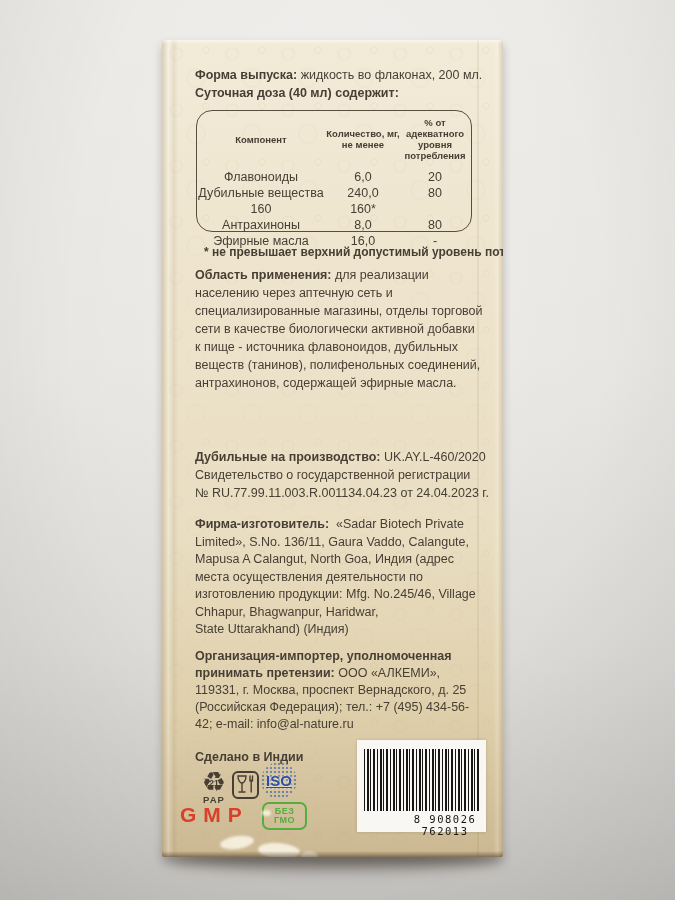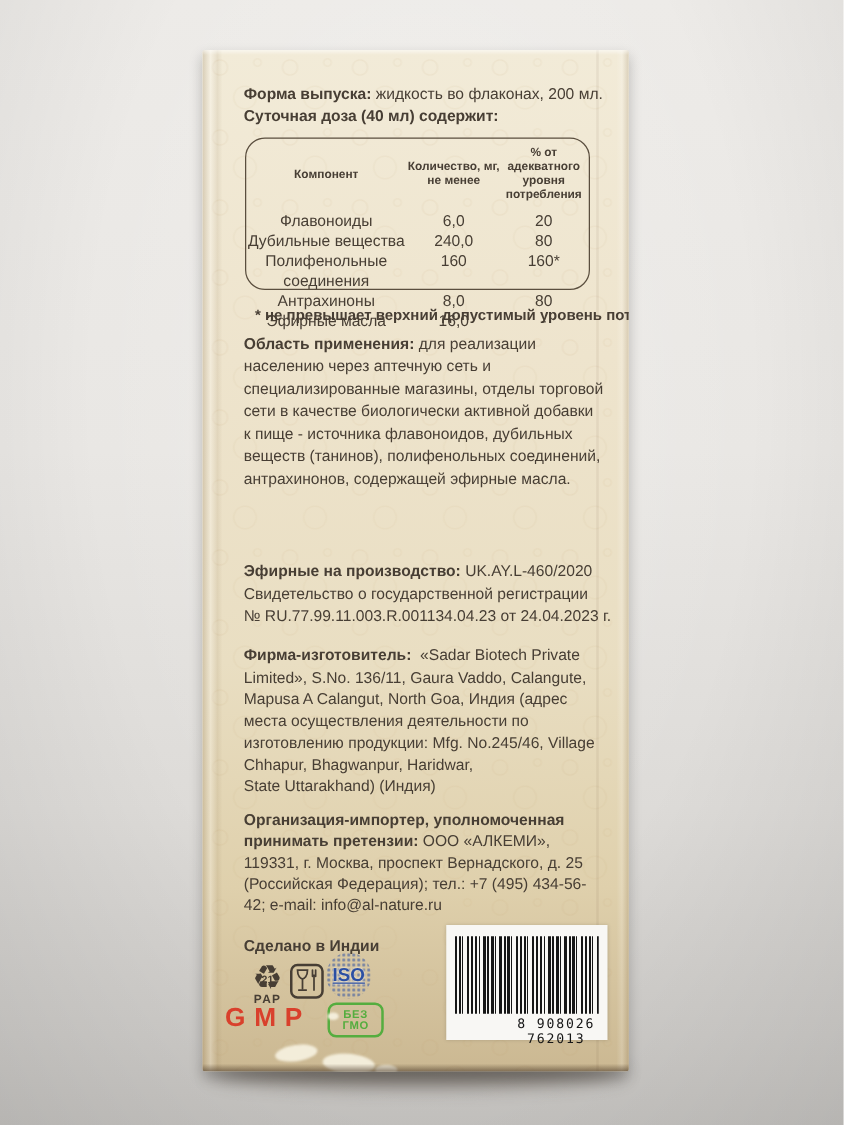--- a/index.html
+++ b/index.html
@@ -108,22 +108,20 @@
           <div class="cell">Флавоноиды</div>
           <div class="cell">6,0</div>
           <div class="cell">20</div>
         </div>
         <div class="trow">
           <div class="cell">Дубильные вещества</div>
           <div class="cell">240,0</div>
           <div class="cell">80</div>
         </div>
         <div class="trow">
-          <div class="cell">Полифенольные
-соединения</div>
           <div class="cell">160</div>
           <div class="cell">160*</div>
         </div>
         <div class="trow">
           <div class="cell">Антрахиноны</div>
           <div class="cell">8,0</div>
           <div class="cell">80</div>
         </div>
         <div class="trow">
           <div class="cell">Эфирные масла</div>
@@ -137,21 +135,21 @@
 
     <div class="sec sec-application para"><span class="b">Область применения:</span><span> для реализации
 населению через аптечную сеть и
 специализированные магазины, отделы торговой
 сети в качестве биологически активной добавки
 к пище - источника флавоноидов, дубильных
 веществ (танинов), полифенольных соединений,
 антрахинонов, содержащей эфирные масла.</span></div>
 
 
-    <div class="sec sec-license para"><span class="b">Эфирные на производство:</span><span> UK.AY.L-460/2020
+    <div class="sec sec-license para"><span class="b">Дубильные на производство:</span><span> UK.AY.L-460/2020
 Свидетельство о государственной регистрации
 № RU.77.99.11.003.R.001134.04.23 от 24.04.2023 г.</span></div>
 
     <div class="sec sec-manufacturer para"><span class="b">Фирма-изготовитель:</span><span>  «Sadar Biotech Private
 Limited», S.No. 136/11, Gaura Vaddo, Calangute,
 Mapusa A Calangut, North Goa, Индия (адрес
 места осуществления деятельности по
 изготовлению продукции: Mfg. No.245/46, Village
 Chhapur, Bhagwanpur, Haridwar,
 State Uttarakhand) (Индия)</span></div>

